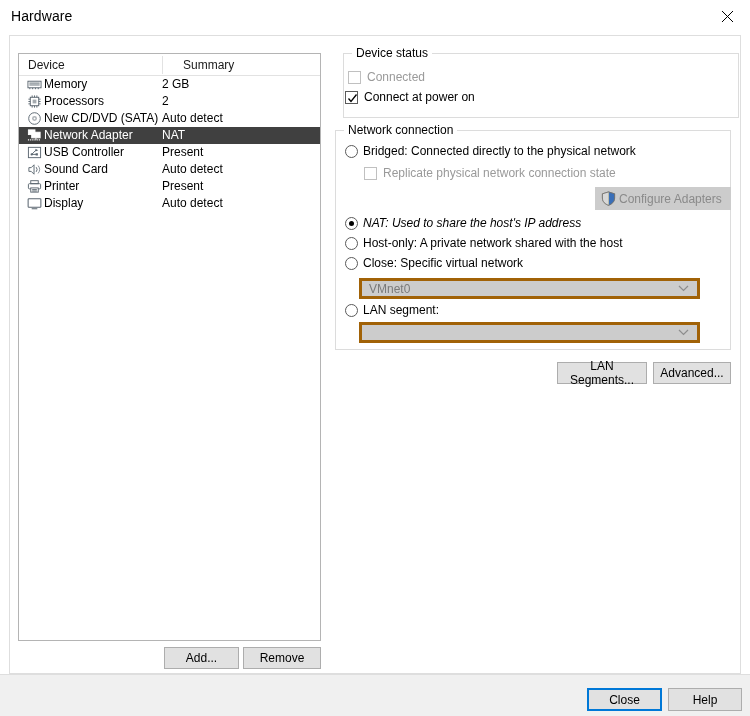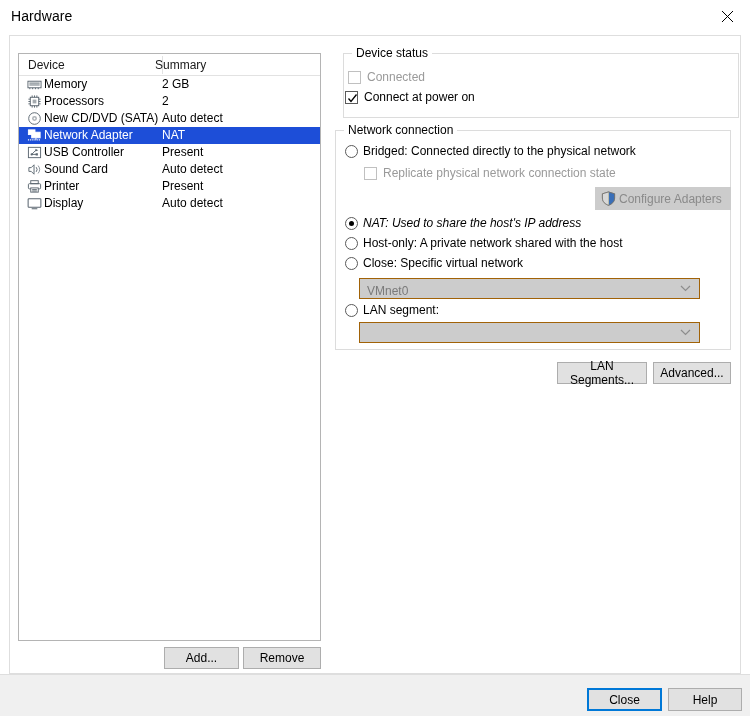--- a/index.html
+++ b/index.html
@@ -53,32 +53,32 @@
   #list-header {
     position: relative; height: 22px; width: 100%;
     border-bottom: 1px solid #e2e2e2;
     background: #ffffff;
   }
   #list-header .hcell {
     position: absolute; top: 4px;
     font-size: 12px; color: #1a1a1a;
   }
   #list-header .hcell.dev { left: 9px; }
-  #list-header .hcell.sum { left: 136px; }
+  #list-header .hcell.sum { left: 164px; }
   #header-divider {
     position: absolute; left: 143px; top: 2px; width: 1px; height: 18px;
     background: #e2e2e2;
   }
   .device-row {
     position: relative; height: 17px; width: 100%;
     display: flex; align-items: center;
     font-size: 12px; color: #000;
     cursor: default;
   }
-  .device-row.selected { background: #1d4ed8; color: #ffffff; }
+  .device-row.selected { background: #404040; color: #ffffff; }
   .device-row .dev-icon {
     position: absolute; left: 8px; top: 1px;
     width: 15px; height: 15px;
     display: flex; align-items: center; justify-content: center;
   }
   .device-row .dev-name { position: absolute; left: 25px; top: 1px; line-height: 15px;}
   .device-row .dev-summary { position: absolute; left: 143px; top: 1px; line-height: 15px;}
 
   
   .btn {
@@ -155,22 +155,22 @@
   .radio-mark .dot {
     position: absolute; left: 3px; top: 3px;
     width: 5px; height: 5px; border-radius: 50%;
     background: #000000;
   }
 
   
   .combo {
     position: absolute;
     background: #cccccc;
-    border: 1px solid #a16207;
-    display: flex; align-items: flex-end;
+    border: 3px solid #a16207;
+    display: flex; align-items: center;
     font-size: 12px; color: #7a7a7a;
     cursor: default;
   }
   .combo .combo-text { padding-left: 7px; }
   .combo .combo-arrow {
     position: absolute; right: 8px; top: 50%;
     transform: translateY(-50%);
     width: 12px; height: 12px;
     display: flex; align-items: center; justify-content: center;
   }

